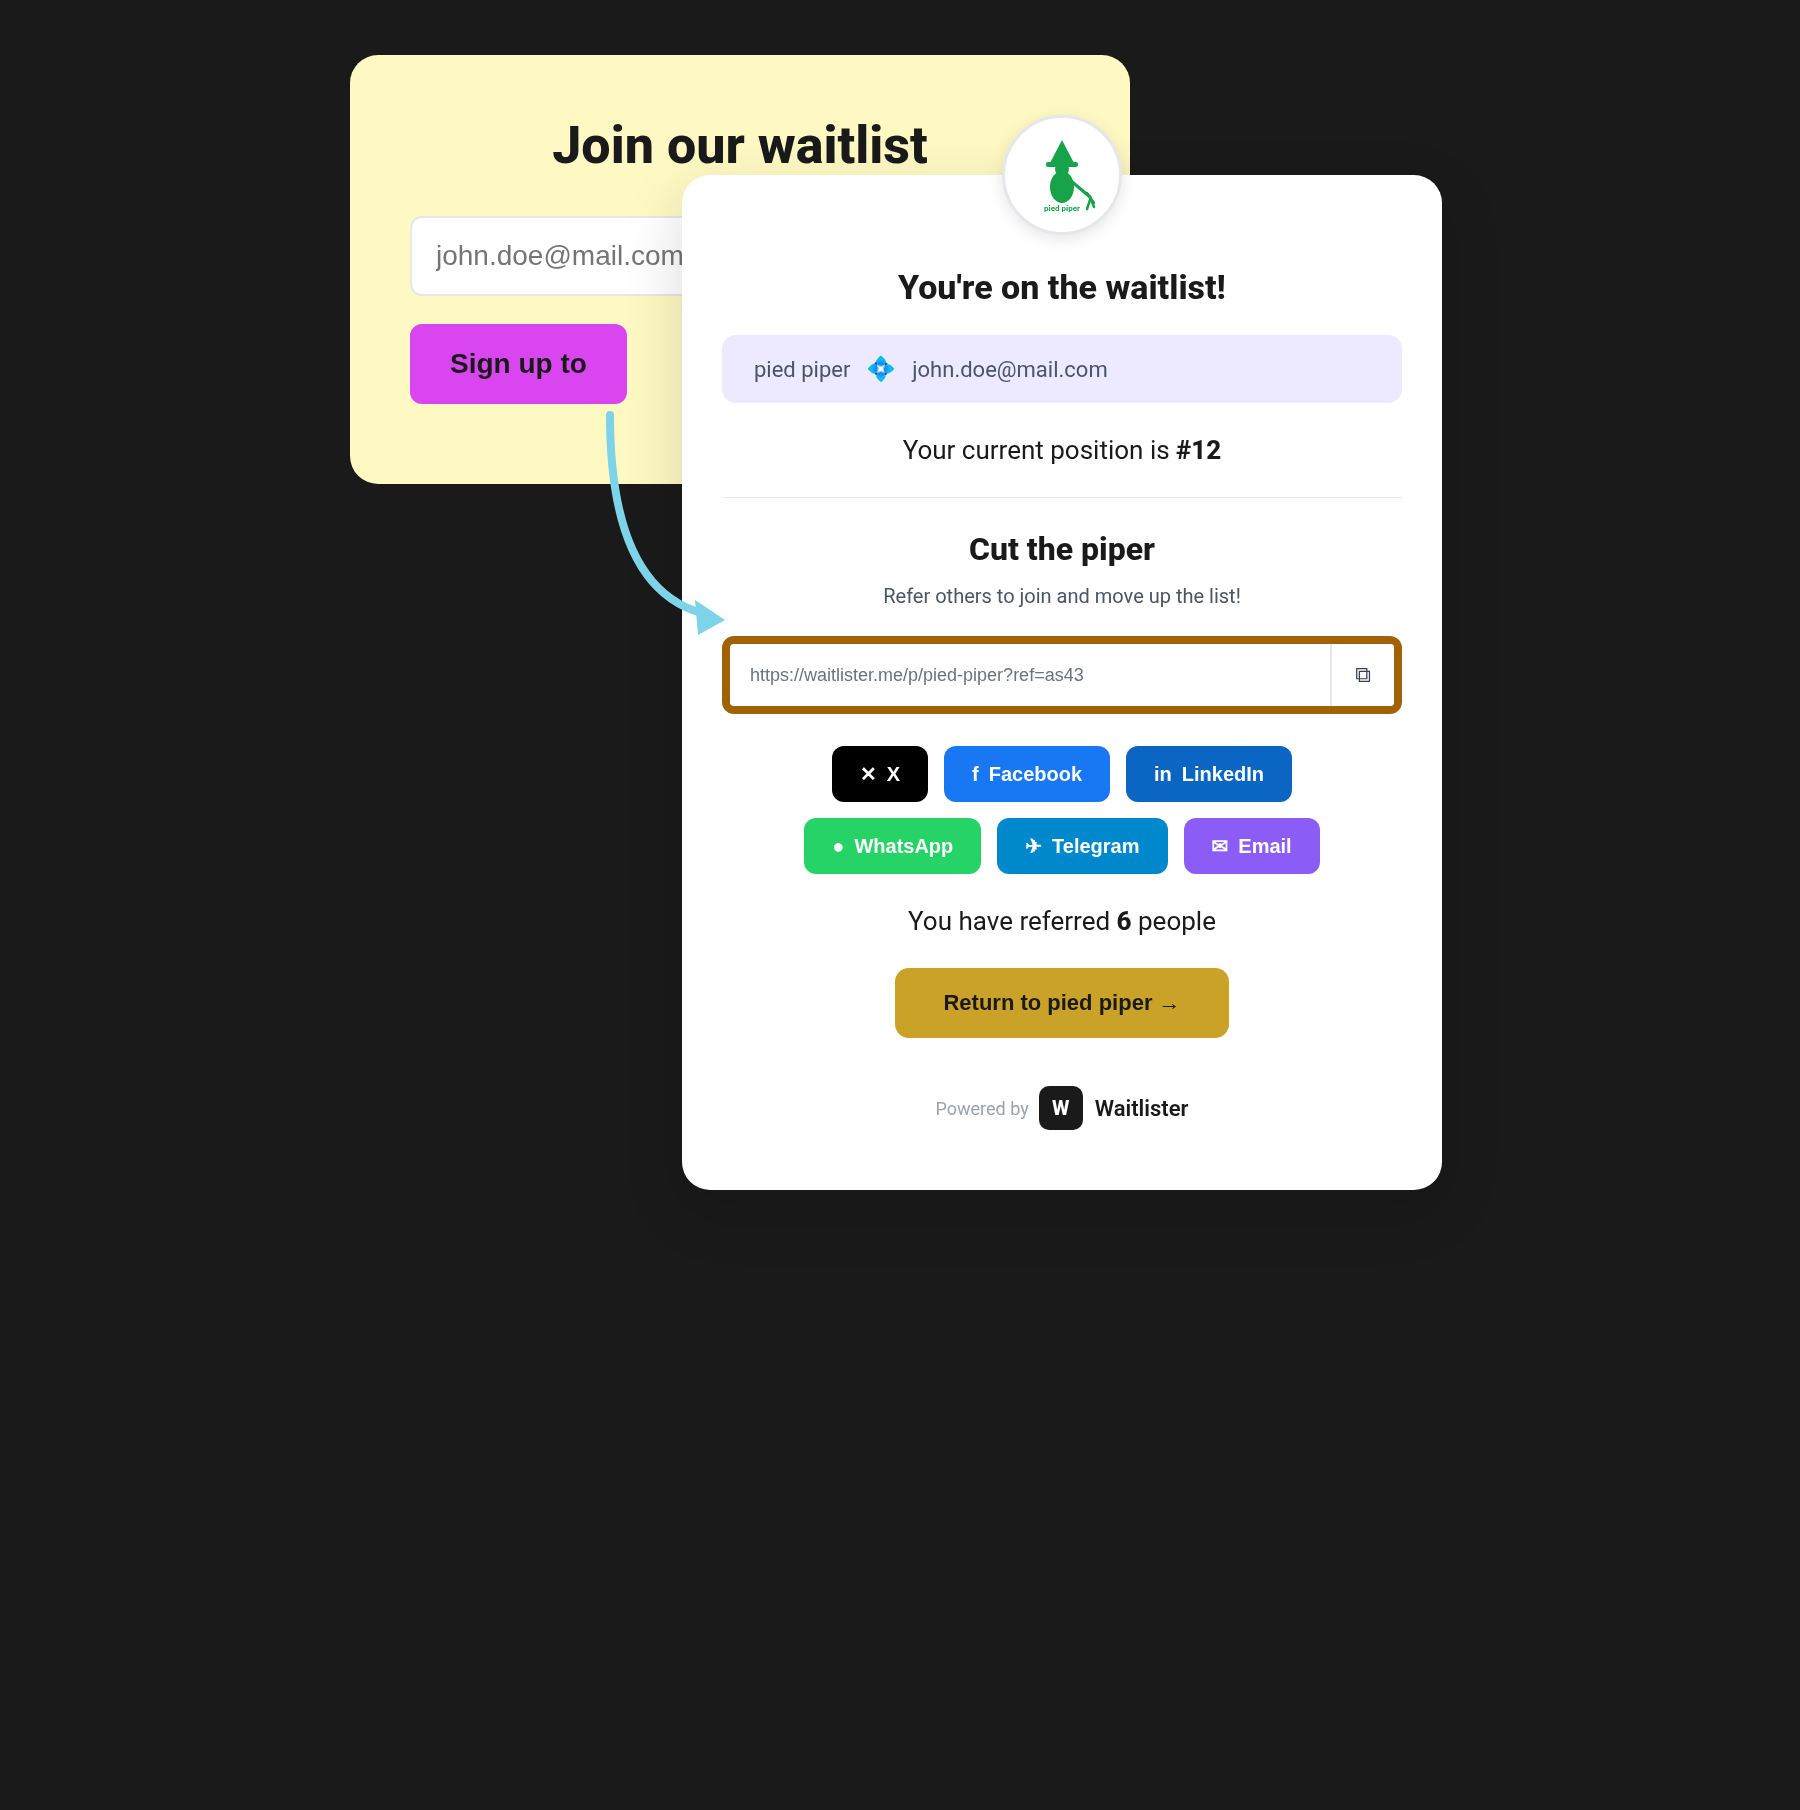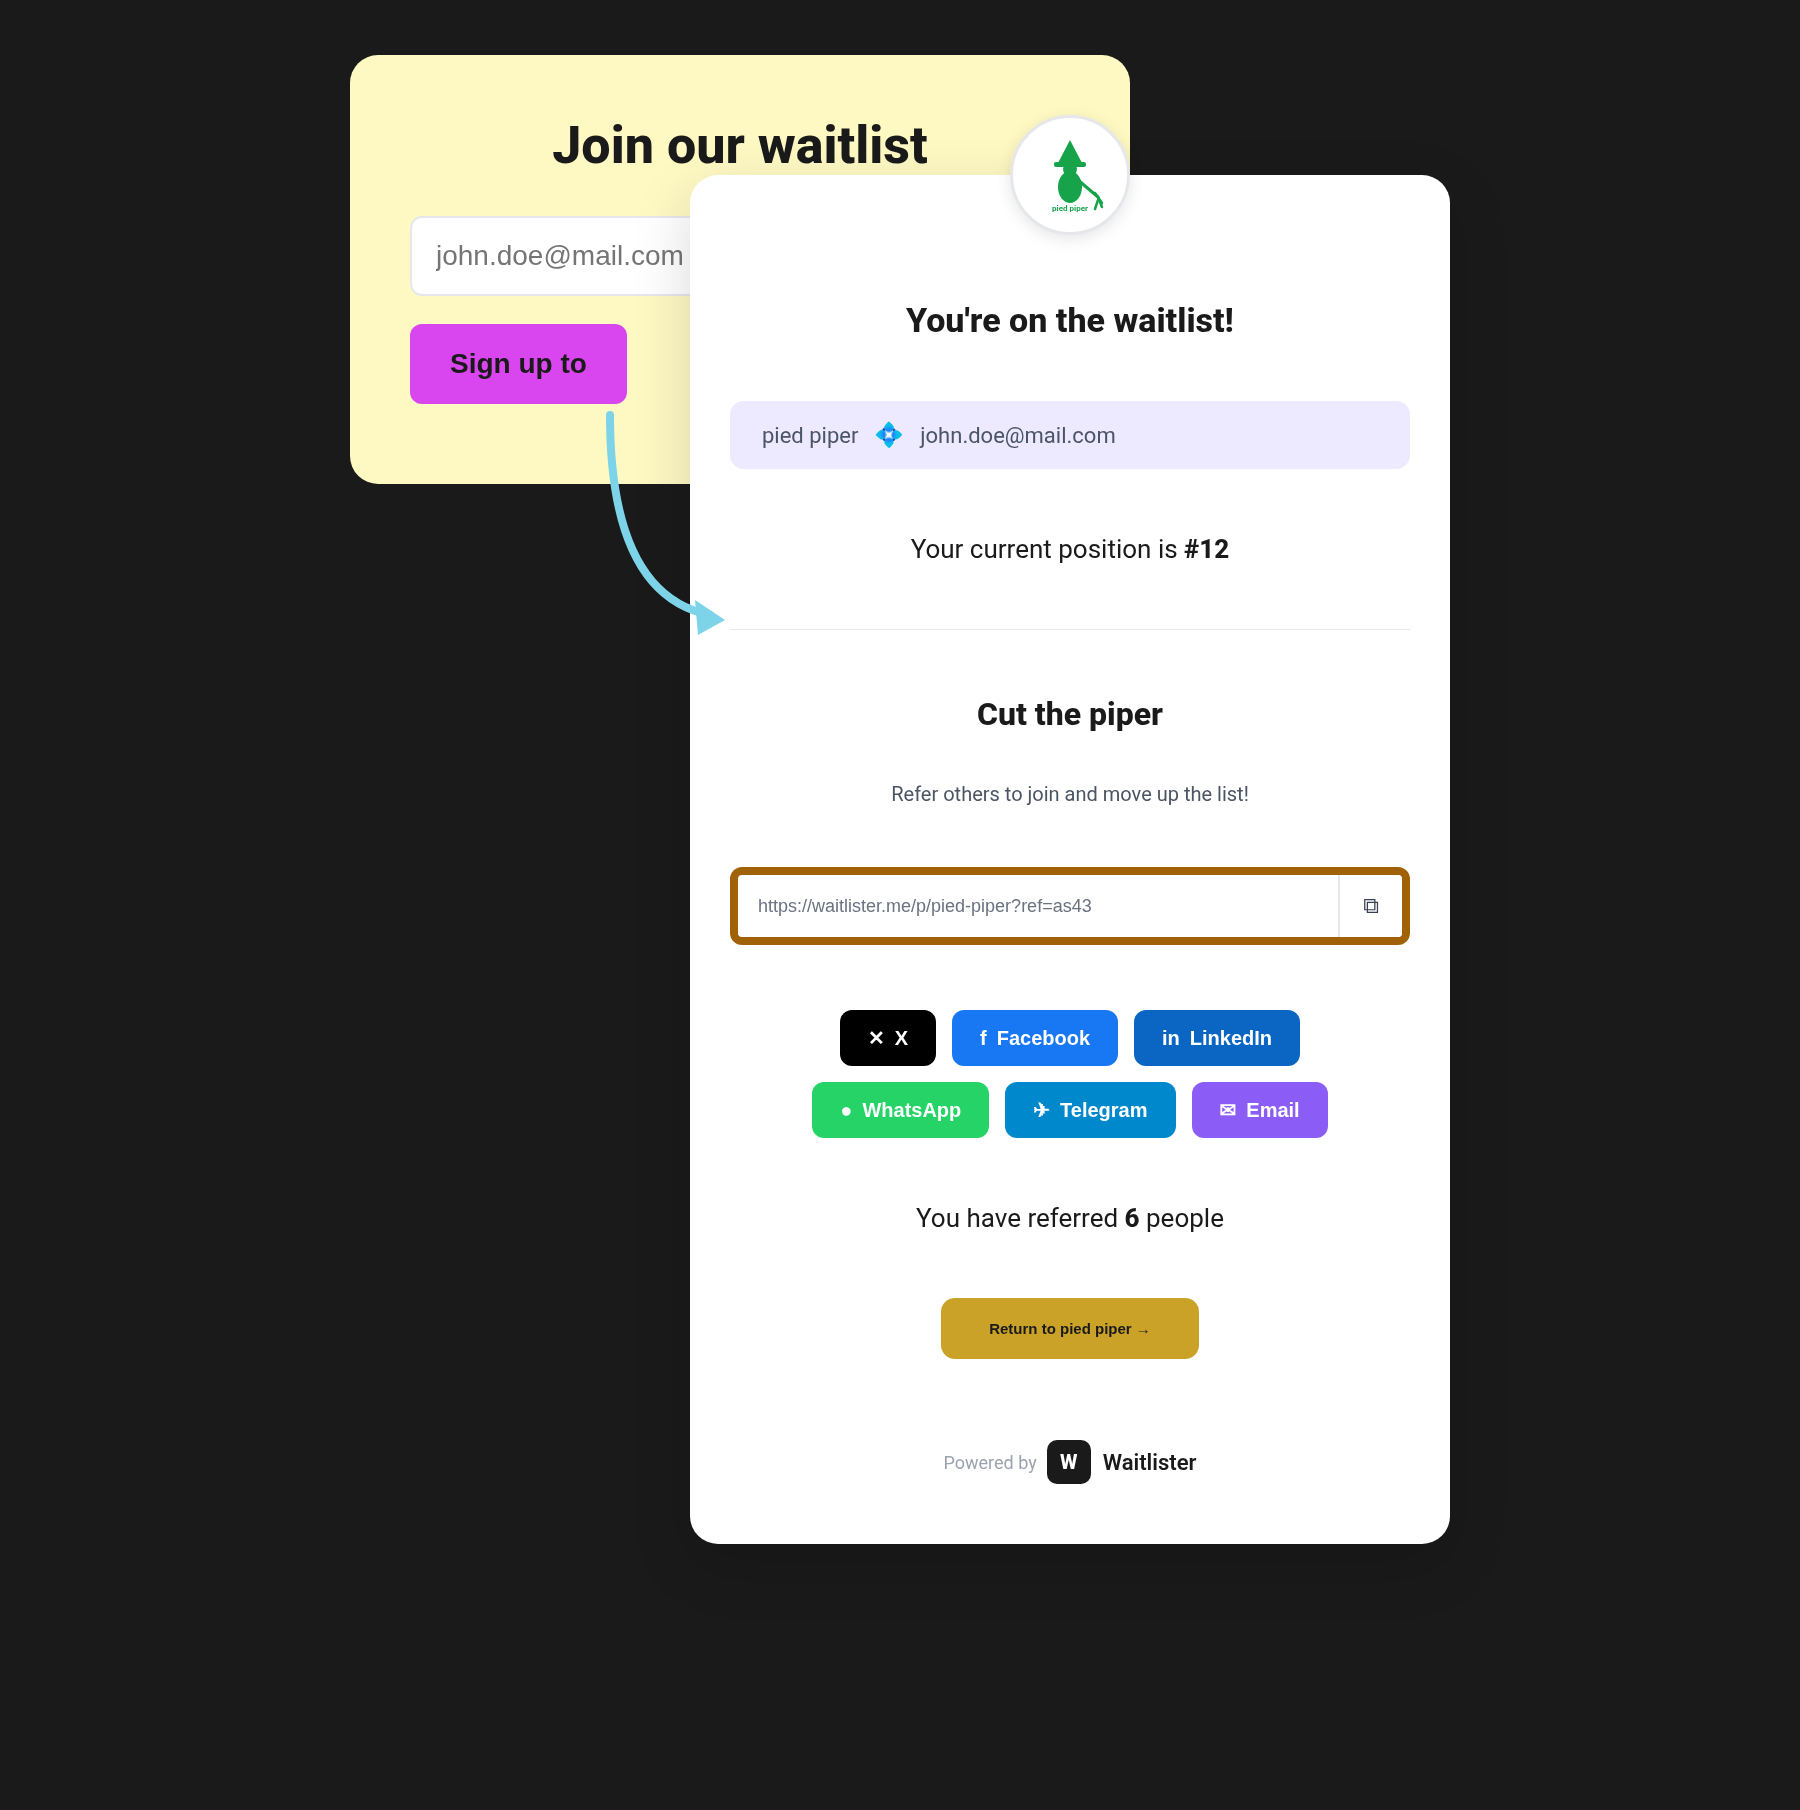--- a/index.html
+++ b/index.html
@@ -78,31 +78,30 @@
 
     .arrow-svg {
       width: 240px;
       height: 280px;
     }
 
     
     .main-card {
       position: absolute;
       top: 120px;
-      right: 0;
+      right: 8px;
       width: 760px;
       background: white;
       border-radius: 28px;
       padding: 0 0 60px 0;
       z-index: 2;
       box-shadow: 0 20px 60px rgba(0,0,0,0.15);
       display: flex;
       flex-direction: column;
       align-items: center;
-      gap: 33px;
     }
 
     
     .logo-circle {
       width: 120px;
       height: 120px;
       background: white;
       border-radius: 50%;
       border: 3px solid #e5e7eb;
       display: flex;
@@ -269,21 +268,21 @@
       font-weight: 800;
     }
 
     
     .return-btn {
       background: #c9a227;
       color: #1a1a1a;
       border: none;
       border-radius: 14px;
       padding: 22px 48px;
-      font-size: 15px;
+      font-size: 22px;
       font-weight: 600;
       cursor: pointer;
       margin-bottom: 48px;
       display: flex;
       align-items: center;
       gap: 10px;
     }
 
     
     .powered-by {

